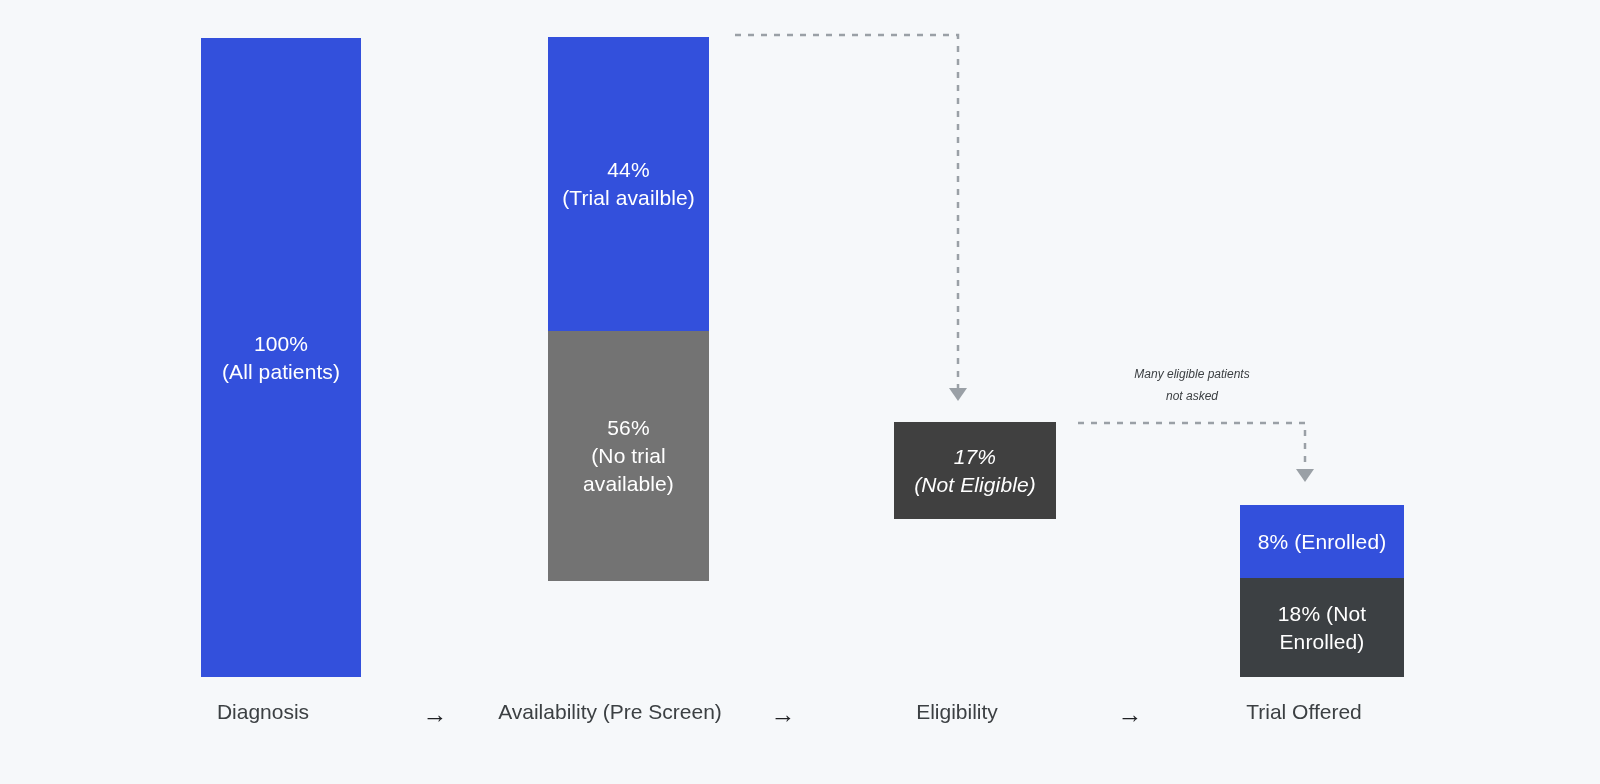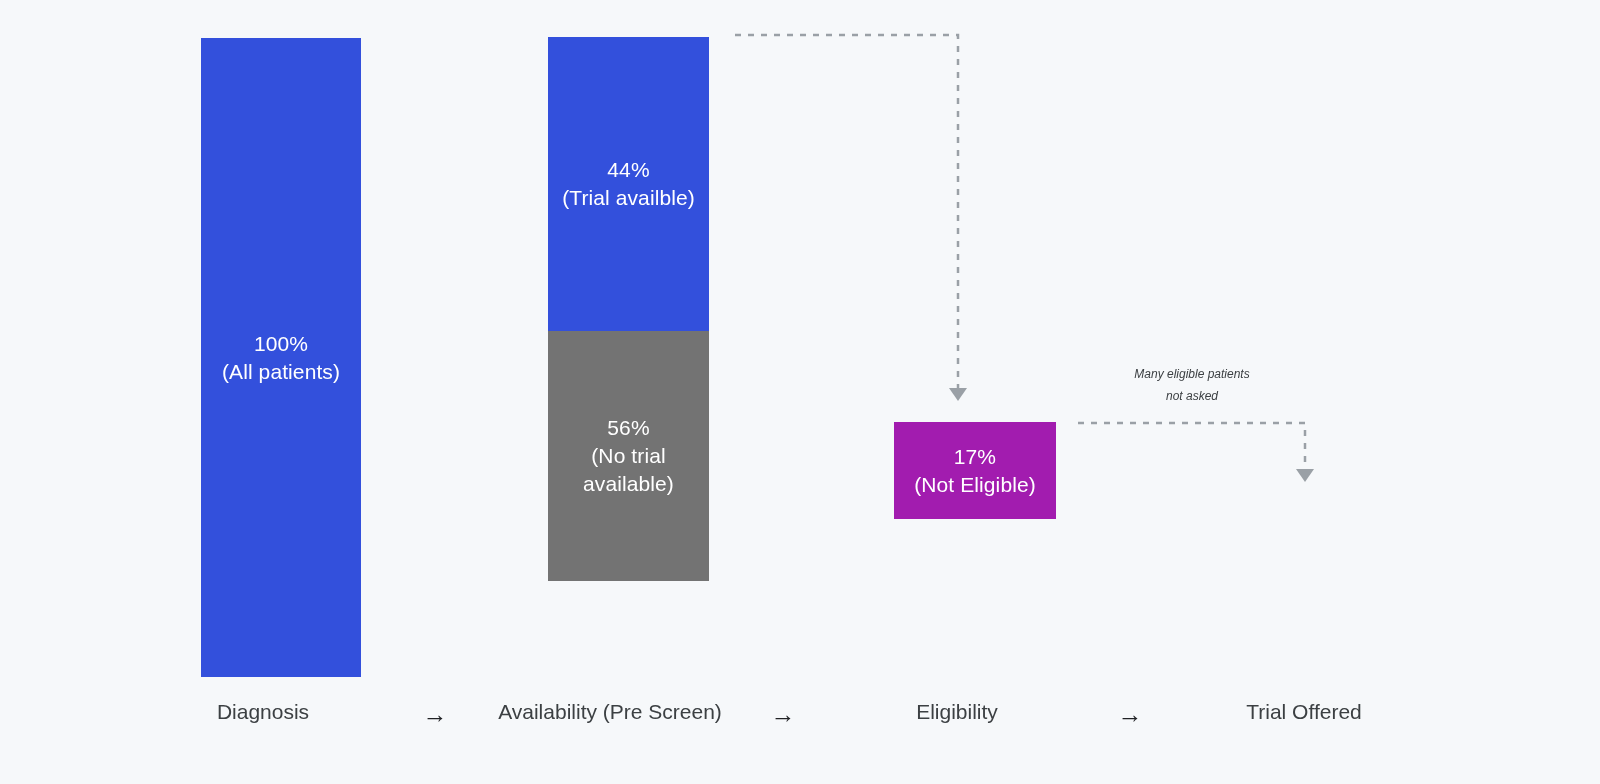--- a/index.html
+++ b/index.html
@@ -99,26 +99,34 @@
         <span class="seg-label">44%
 (Trial availble)</span>
       </div>
       <div class="segment" style="height: 250px; background-color: #737373;">
         <span class="seg-label">56%
 (No trial available)</span>
       </div>
     </div>
     <div class="stage-caption" style="left: 610px;">Availability (Pre Screen)</div>
     <div class="bar-group" style="left: 858px; width: 198px; top: 422px; height: 255px;">
-      <div class="segment" style="height: 97px; background-color: #a21caf;">
+      <div class="segment" style="height: 97px; background-color: #404040; font-style: italic;">
         <span class="seg-label">17%
 (Not Eligible)</span>
       </div>
     </div>
     <div class="stage-caption" style="left: 957px;">Eligibility</div>
+    <div class="bar-group" style="left: 1204px; width: 200px; top: 505px; height: 172px;">
+      <div class="segment" style="height: 73px; background-color: rgb(51, 80, 220);">
+        <span class="seg-label">8% (Enrolled)</span>
+      </div>
+      <div class="segment" style="height: 99px; background-color: rgb(60, 64, 67);">
+        <span class="seg-label">18% (Not Enrolled)</span>
+      </div>
+    </div>
     <div class="stage-caption" style="left: 1304px;">Trial Offered</div>
     <div class="stage-arrow" style="left: 435px;">→</div>
     <div class="stage-arrow" style="left: 783px;">→</div>
     <div class="stage-arrow" style="left: 1130px;">→</div>
     <div class="connector" style="left: 725px; top: 33px; width: 243px; height: 379px;">
       <svg width="243" height="379" viewBox="0 0 243 379">
         <path d="M 10 2 L 233 2 L 233 355" fill="none" stroke="#9aa0a6" stroke-width="2.5" stroke-dasharray="6 7" stroke-linecap="butt"></path>
         <polygon points="224,355 242,355 233,368" fill="#9aa0a6"></polygon>
       </svg>
     </div>

